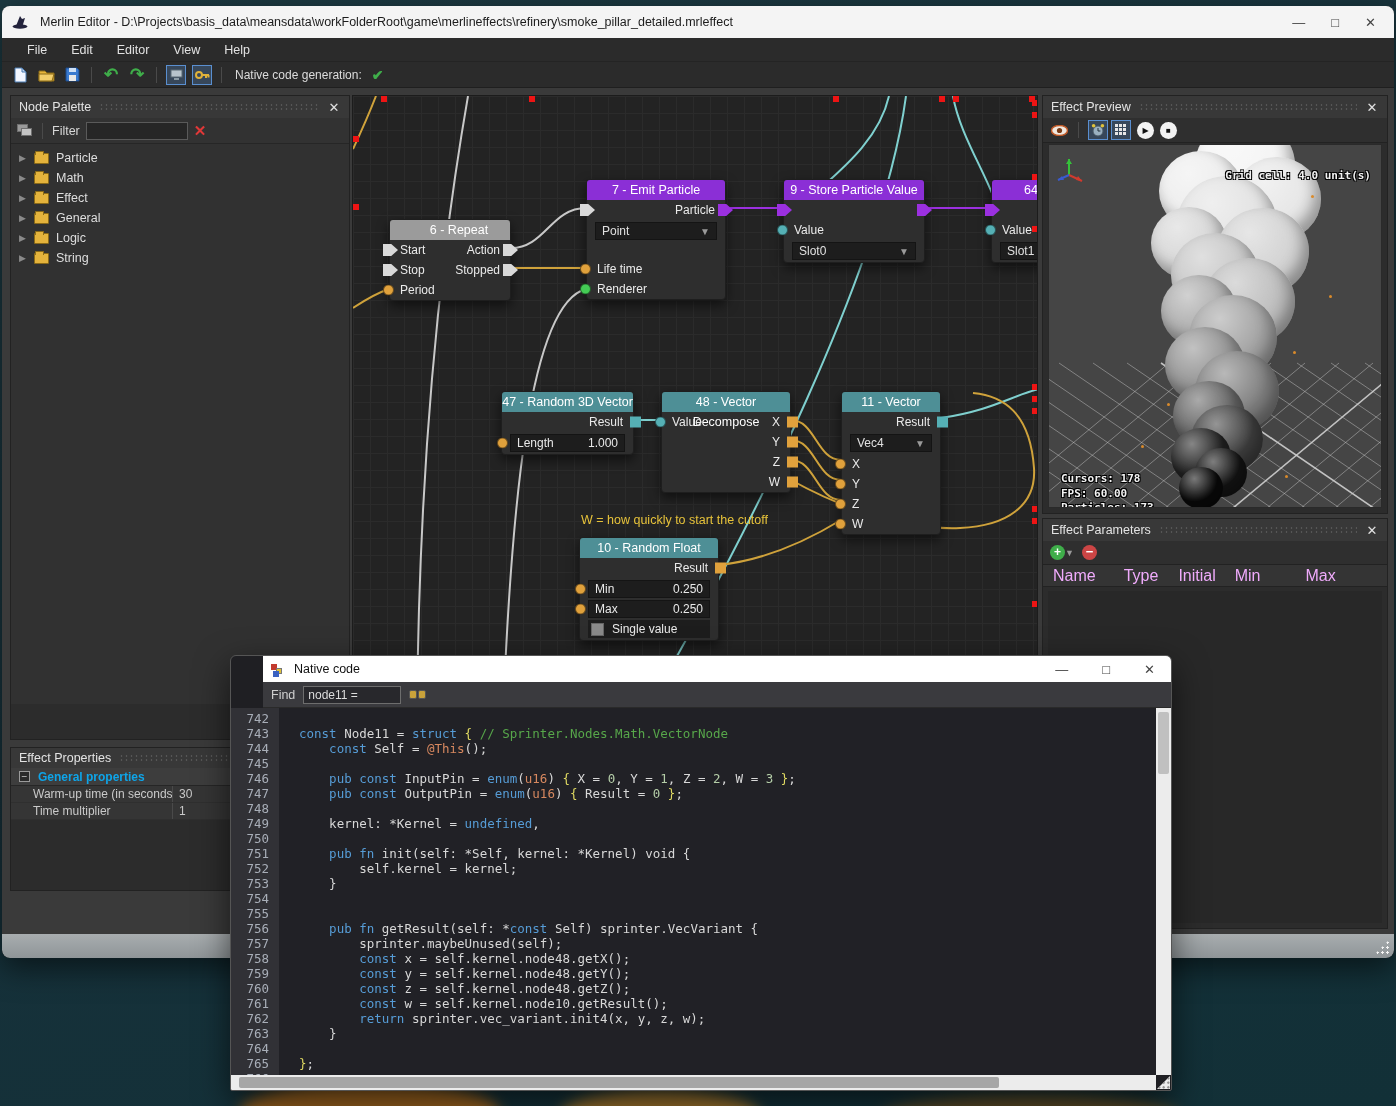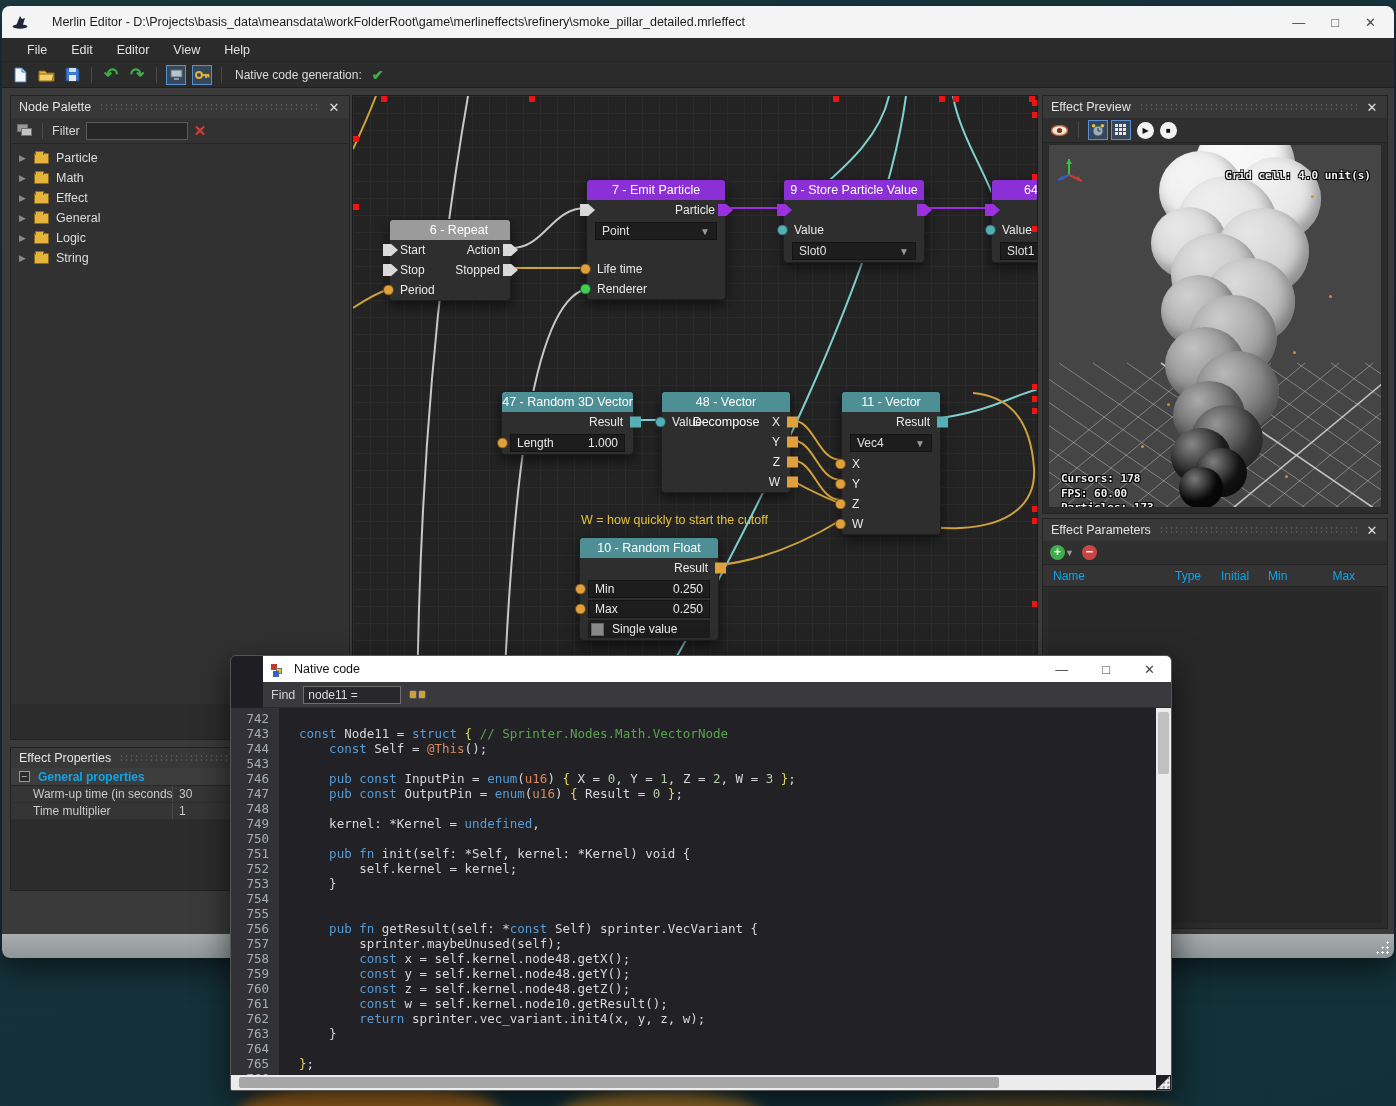--- a/index.html
+++ b/index.html
@@ -4,21 +4,21 @@
 <style>
   * { margin:0; padding:0; box-sizing:border-box; }
   html,body { width:1396px; height:1106px; overflow:hidden; font-family:"Liberation Sans",sans-serif; }
   body { background:linear-gradient(160deg,#1d3a42 0%,#16313a 55%,#123037 100%); position:relative; }
   .leaf { position:absolute; border-radius:50%; filter:blur(7px); }
 
   
   .main-window { position:absolute; left:2px; top:6px; width:1392px; height:952px;
     background:#3a3a3a; border-radius:8px; box-shadow:0 10px 30px rgba(0,0,0,.55); overflow:hidden; }
   .titlebar { height:32px; background:#f4f4f4; display:flex; align-items:center; padding:0 10px; }
-  .titlebar .title { font-size:12.5px; color:#1c1c1c; margin-left:24px; flex:1; white-space:nowrap; overflow:hidden; }
+  .titlebar .title { font-size:12.5px; color:#1c1c1c; margin-left:12px; flex:1; white-space:nowrap; overflow:hidden; }
   .win-btns { display:flex; gap:26px; margin-right:8px; color:#444; font-size:13px; }
   .win-btns span { cursor:default; }
   .menubar { height:24px; background:#2b2b2b; display:flex; align-items:center; padding-left:14px; gap:2px; border-bottom:1px solid #242424;}
   .menu-item { color:#e2e2e2; font-size:12.5px; padding:3px 11px; }
   .toolbar { height:26px; background:#2b2b2b; display:flex; align-items:center; padding-left:8px; gap:6px; border-bottom:1px solid #1f1f1f; }
   .tb-sep { width:1px; height:16px; background:#4a4a4a; margin:0 3px; }
   .tb-btn { width:20px; height:20px; display:flex; align-items:center; justify-content:center; }
   .tb-btn.toggled { background:#37475a; border:1px solid #5a8fd0; }
   .tb-label { color:#dcdcdc; font-size:12px; margin-left:4px; }
   .tb-check { color:#3fae4a; font-size:14px; font-weight:bold; margin-left:4px; }
@@ -92,21 +92,21 @@
   .blob { position:absolute; border-radius:50%; }
   .overlay-txt { position:absolute; font-family:"DejaVu Sans Mono",monospace; font-size:11px; font-weight:bold; color:#f2f2f2;
     text-shadow:1px 1px 0 #000,-1px 1px 0 #000,1px -1px 0 #000,-1px -1px 0 #000; white-space:nowrap; }
 
   
   .pm-toolbar { height:24px; display:flex; align-items:center; gap:8px; padding:0 7px; background:#2f2f2f; border-bottom:1px solid #222;}
   .pm-plus { width:15px; height:15px; border-radius:50%; background:#3fae4a; color:#fff; font-size:12px; line-height:14px; text-align:center; font-weight:bold;}
   .pm-caret { color:#9a9a9a; font-size:9px; margin-left:-3px; }
   .pm-minus { width:15px; height:15px; border-radius:50%; background:#cc4545; color:#fff; font-size:13px; line-height:13px; text-align:center; font-weight:bold;}
   .pm-cols { height:22px; display:flex; align-items:center; background:#343434; border-bottom:1px solid #222; }
-  .pm-col { color:#0ea5e9; font-size:12px; }
+  .pm-col { color:#f0abfc; font-size:16px; }
   .pm-body { position:absolute; left:5px; right:5px; top:72px; bottom:5px; background:#282828; }
 
   .statusbar { position:absolute; left:0; right:0; bottom:0; height:24px; background:linear-gradient(#a8adaf,#8f9598); border-radius:0 0 8px 8px; }
   .grip { position:absolute; right:5px; bottom:4px; width:14px; height:14px;
     background-image:radial-gradient(#f5f5f5 1.2px, transparent 1.4px); background-size:5px 5px; clip-path:polygon(100% 0,100% 100%,0 100%); }
 
   
   .native-window { position:absolute; left:230px; top:655px; width:942px; height:436px;
     background:#1f1f23; border:1px solid #555; border-radius:6px 6px 2px 2px; box-shadow:0 12px 34px rgba(0,0,0,.6); overflow:hidden;padding-left:32px; }
   .nw-title { height:26px; background:#ffffff; display:flex; align-items:center; padding:0 8px; gap:8px; }
@@ -625,21 +625,21 @@
       </div>
       <div class="pm-toolbar">
         <div style="display:flex;align-items:center;gap:3px;">
           <span class="pm-plus">+</span>
           <span class="pm-caret">▼</span>
         </div>
         <span class="pm-minus">−</span>
       </div>
       <div class="pm-cols" id="pmcols">
           <span class="pm-col" style="position: relative; margin-left: 10px;">Name</span>
-          <span class="pm-col" style="position: relative; margin-left: 90px;">Type</span>
+          <span class="pm-col" style="position: relative; margin-left: 28px;">Type</span>
           <span class="pm-col" style="position: relative; margin-left: 20px;">Initial</span>
           <span class="pm-col" style="position: relative; margin-left: 19px;">Min</span>
           <span class="pm-col" style="position: relative; margin-left: 45px;">Max</span>
         </div>
       <div class="pm-body"></div>
     </div>
   </div>
 
   <div class="statusbar">
       <span class="grip"></span>
@@ -666,21 +666,21 @@
     <span class="binoc">
         <i></i>
         <i></i>
       </span>
   </div>
   <div class="editor">
     <div class="gutter" id="gutter">
         <div>742</div>
         <div>743</div>
         <div>744</div>
-        <div>543</div>
+        <div>745</div>
         <div>746</div>
         <div>747</div>
         <div>748</div>
         <div>749</div>
         <div>750</div>
         <div>751</div>
         <div>752</div>
         <div>753</div>
         <div>754</div>
         <div>755</div>

